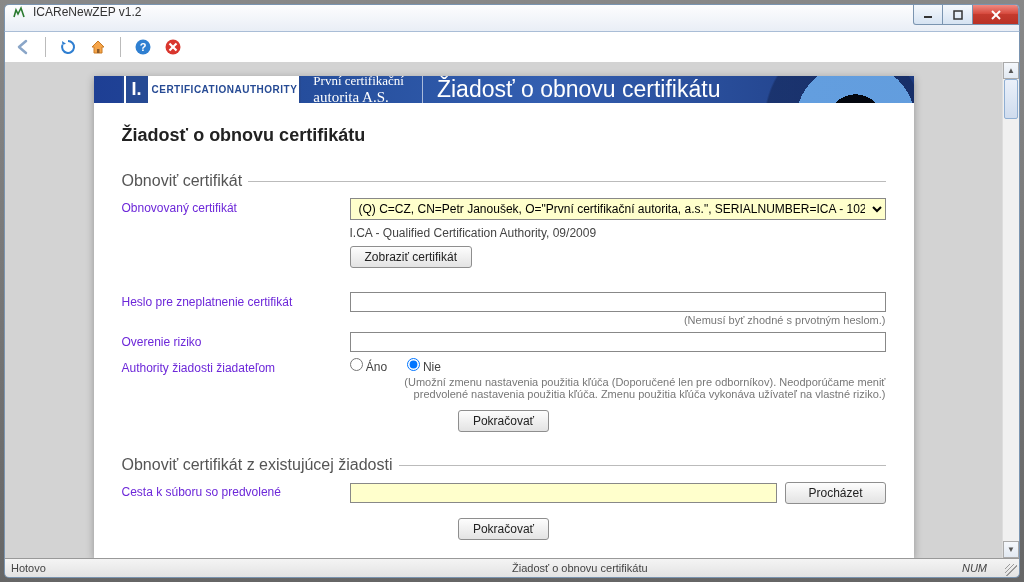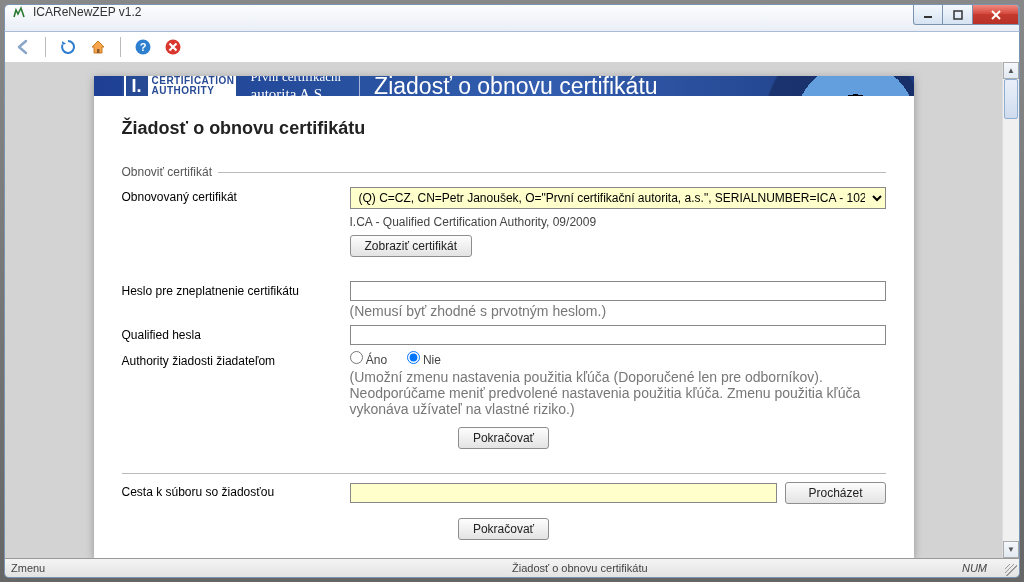--- a/index.html
+++ b/index.html
@@ -169,38 +169,38 @@
       align-items:center;
       margin-right:12px;
       border: 2px solid #264a94;
     }
     .logo-box .l {
       background:#264a94; color:#fff;
       display:inline-flex; align-items:center; justify-content:center;
       width:22px;height:30px; font-size:18px; font-weight:bold;
       margin-right:4px;
     }
-    .logo-txt { display:flex; flex-direction:column; line-height:1; letter-spacing:0.5px; }
+    .logo-txt { display:flex; flex-direction:row; line-height:1; letter-spacing:0.5px; }
     .banner .sub { font-size:13px; margin-right:18px; line-height:1.2;font-family:Liberation Serif, serif;}
     .banner .vline { width:1px; height:30px; background:rgba(255,255,255,0.6); margin-right:14px; }
     .banner .big { font-size:23px; font-weight:normal; }
 
     
     .form-area { padding: 22px 28px 0 28px; color:#333; }
     .form-area h1 { font-size:18px; font-weight:bold; color:#222; margin-bottom:26px; }
     fieldset {
       border:none; border-top:1px solid #bbb;
       padding: 8px 0 14px 0;
       margin-bottom:4px;
     }
-    fieldset legend { color:#555; font-size:12px; padding-right:6px; }
+    fieldset legend { color:#555; font-size:16px; padding-right:6px; }
     .row { display:flex; align-items:flex-start; margin-bottom:6px; }
-    .row .label { width:228px; color:#000000; padding-top:3px; }
+    .row .label { width:228px; color:#6d28d9; padding-top:3px; }
     .row .control { flex:1; }
-    .row .hint { color:#777; font-size:14px; margin-top:2px; }
+    .row .hint { color:#777; font-size:11px; margin-top:2px;text-align:right; }
 
     select.cert-dd {
       width:100%;
       background:#ffffcc;
       border:1px solid #888;
       font-size:12px;
       padding:2px 4px;
       height:22px;
     }
     .ca-line { margin:6px 0; color:#444; font-size:12px; }
@@ -353,51 +353,52 @@
                   <option>(Q) C=CZ, CN=Petr Janoušek, O="První certifikační autorita, a.s.", SERIALNUMBER=ICA - 1020</option>
                 </select>
                 <div class="ca-line">I.CA - Qualified Certification Authority, 09/2009</div>
                 <button type="button" class="winbtn">Zobraziť certifikát</button>
               </div>
             </div>
 
             <div style="height:18px"></div>
 
             <div class="row">
-              <div class="label">Heslo pre zneplatnenie certifikátu</div>
+              <div class="label">Heslo pre zneplatnenie certifikát</div>
               <div class="control">
                 <input type="text" style="background: rgb(255, 255, 255);" value="">
                 <div class="hint">(Nemusí byť zhodné s prvotným heslom.)</div>
               </div>
             </div>
 
             <div class="row">
-              <div class="label">Qualified hesla</div>
+              <div class="label">Overenie riziko</div>
               <div class="control">
                 <input type="text" style="background: rgb(255, 255, 255);" value="">
               </div>
             </div>
 
             <div class="row">
               <div class="label">Authority žiadosti žiadateľom</div>
               <div class="control radio-row">
                 <label><input type="radio" name="ext" style=""> <span>Áno</span></label>
                 <label><input type="radio" name="ext" checked="" style=""> <span>Nie</span></label>
                 <div class="hint" style="margin-top:2px;">(Umožní zmenu nastavenia použitia kľúča (Doporučené len pre odborníkov). Neodporúčame meniť predvolené nastavenia použitia kľúča. Zmenu použitia kľúča vykonáva užívateľ na vlastné riziko.)</div>
               </div>
             </div>
 
             <div class="center">
               <button type="button" class="winbtn">Pokračovať</button>
             </div>
           </fieldset>
 
           <fieldset>
+            <legend>Obnoviť certifikát z existujúcej žiadosti</legend>
             <div class="row">
-              <div class="label">Cesta k súboru so žiadosťou</div>
+              <div class="label">Cesta k súboru so predvolené</div>
               <div class="control path-row">
                 <input type="text" value="" style="">
                 <button type="button" class="winbtn" style="padding:3px 22px;">Procházet</button>
               </div>
             </div>
             <div class="center" style="margin-top:14px; margin-bottom:0;">
               <button type="button" class="winbtn">Pokračovať</button>
             </div>
           </fieldset>
 
@@ -406,19 +407,19 @@
     </div>
 
     <div class="scrollbar">
       <div class="arrow up">▲</div>
       <div class="thumb"></div>
       <div class="arrow down">▼</div>
     </div>
   </div>
 
   <div class="statusbar">
-    <span class="sb-left">Zmenu</span>
+    <span class="sb-left">Hotovo</span>
     <span class="sb-center">Žiadosť o obnovu certifikátu</span>
     <span class="sb-right">NUM</span>
     <span class="grip"></span>
   </div>
 
 </div>
 
 </body></html>

